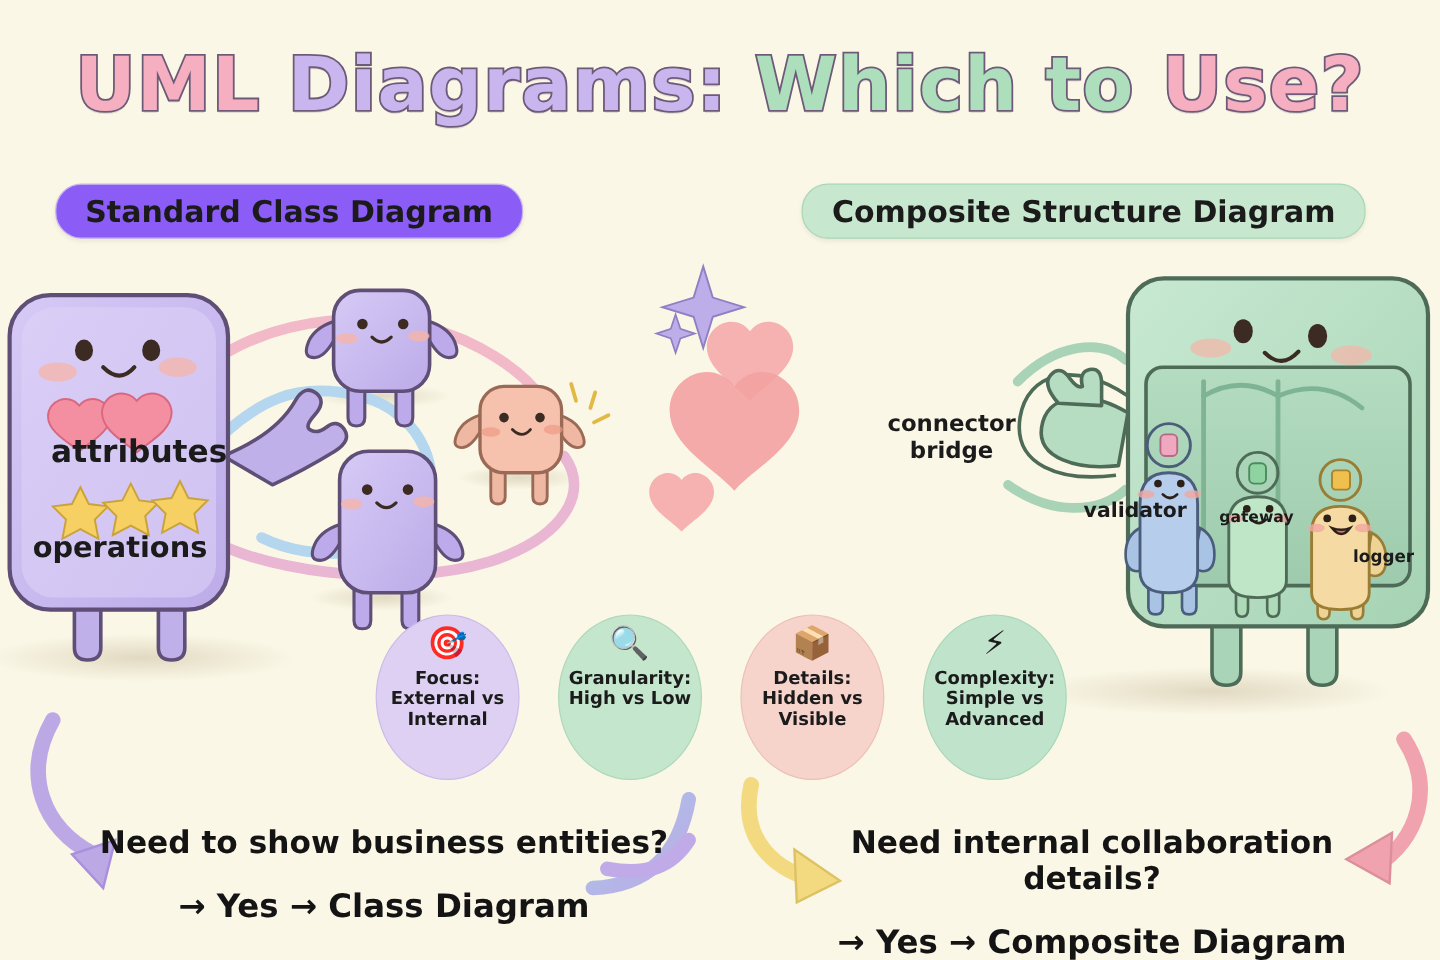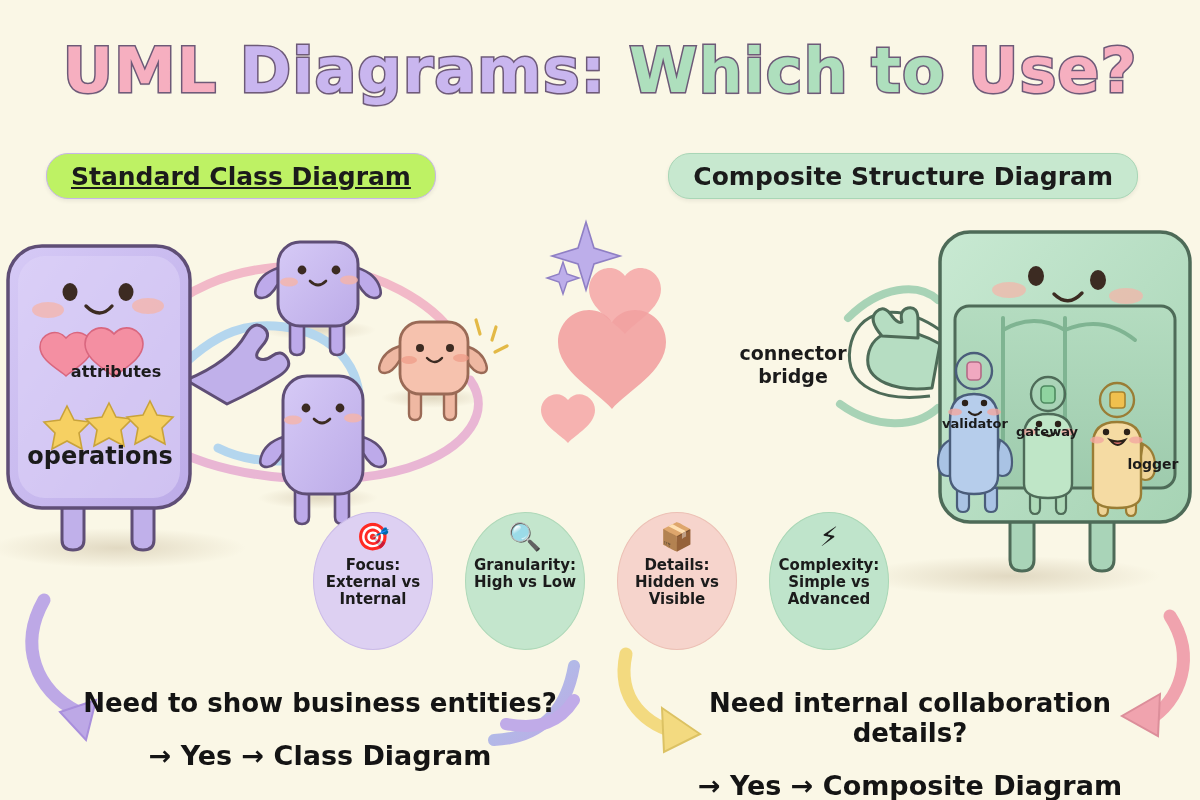--- a/index.html
+++ b/index.html
@@ -30,21 +30,21 @@
 
   
   .pill{
     position:absolute;display:flex;align-items:center;justify-content:center;
     border-radius:22px;height:44px;padding:0 24px;
     font-size:25px;font-weight:bold;color:#1b1b1b;
     font-family:"DejaVu Sans", sans-serif;
     box-shadow:0 2px 4px rgba(0,0,0,.07);
     white-space:nowrap;
   }
-  #pill-left{left:46px;top:153px;background:#bef264;border:1.5px solid #c6b6e8;text-decoration:underline;}
+  #pill-left{left:46px;top:153px;background:#8b5cf6;border:1.5px solid #c6b6e8;}
   #pill-right{right:14px;top:153px;background:#c7e8cf;border:1.5px solid #a9d6b6;}
 
   
   .crc{
     position:absolute;width:120px;height:138px;border-radius:50%;
     display:flex;flex-direction:column;align-items:center;justify-content:flex-start;
     padding-top:10px;box-sizing:border-box;
     font-family:"DejaVu Sans", sans-serif;
     font-size:15px;font-weight:bold;color:#1b1b1b;line-height:1.13;text-align:center;
   }
@@ -70,23 +70,23 @@
     position:absolute;left:733px;top:342px;width:120px;text-align:center;
     font-family:"DejaVu Sans", sans-serif;font-size:19px;font-weight:bold;
     color:#1b1b1b;line-height:1.22;white-space:pre-line;
   }
 
   
   .cname{
     position:absolute;font-family:"DejaVu Sans", sans-serif;
     font-weight:bold;color:#1b1b1b;text-align:center;
   }
-  #lbl-attributes{left:36px;top:362px;width:160px;font-size:16px;}
+  #lbl-attributes{left:36px;top:362px;width:160px;font-size:26px;}
   #lbl-operations{left:20px;top:442px;width:160px;font-size:24px;}
-  #lbl-validator{left:942px;top:416px;width:64px;font-size:13px;}
+  #lbl-validator{left:903px;top:416px;width:64px;font-size:17px;}
   #lbl-gateway{left:1016px;top:424px;width:62px;font-size:13px;}
   #lbl-logger{left:1124px;top:428px;width:58px;font-size:14px;margin-top:28px;}
 </style>
 </head>
 <body>
 
 <div id="stage">
 
   <svg class="abs" width="1200" height="800" style="left:0;top:0">
     <defs>

